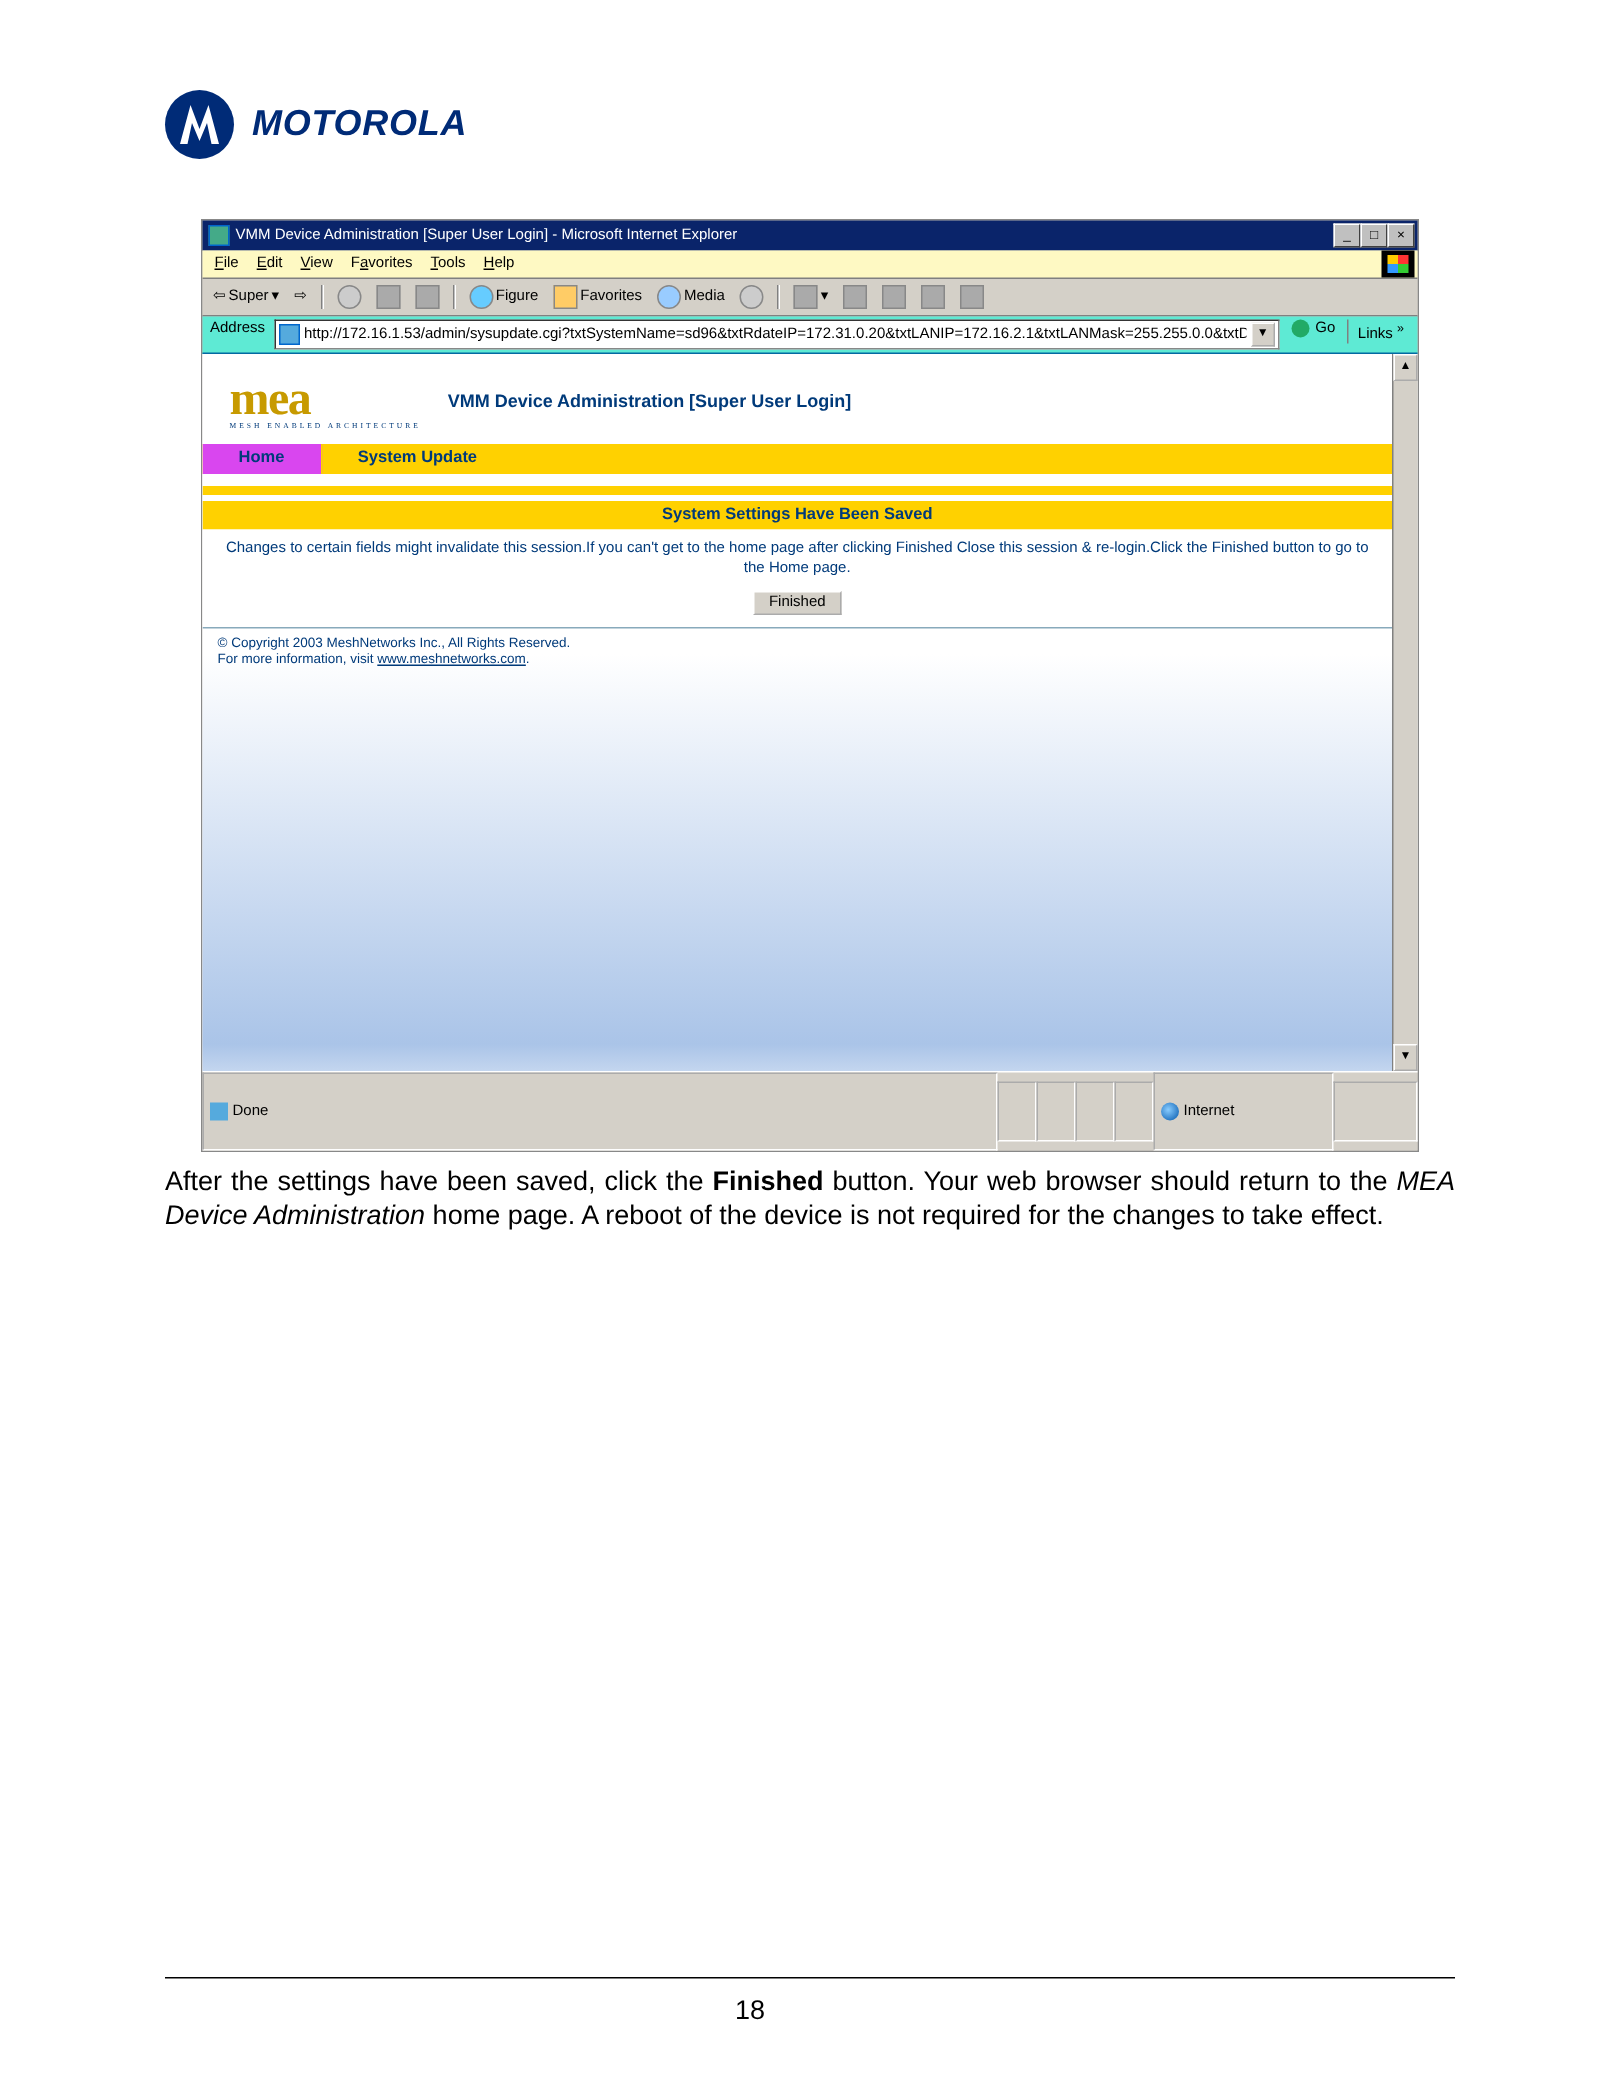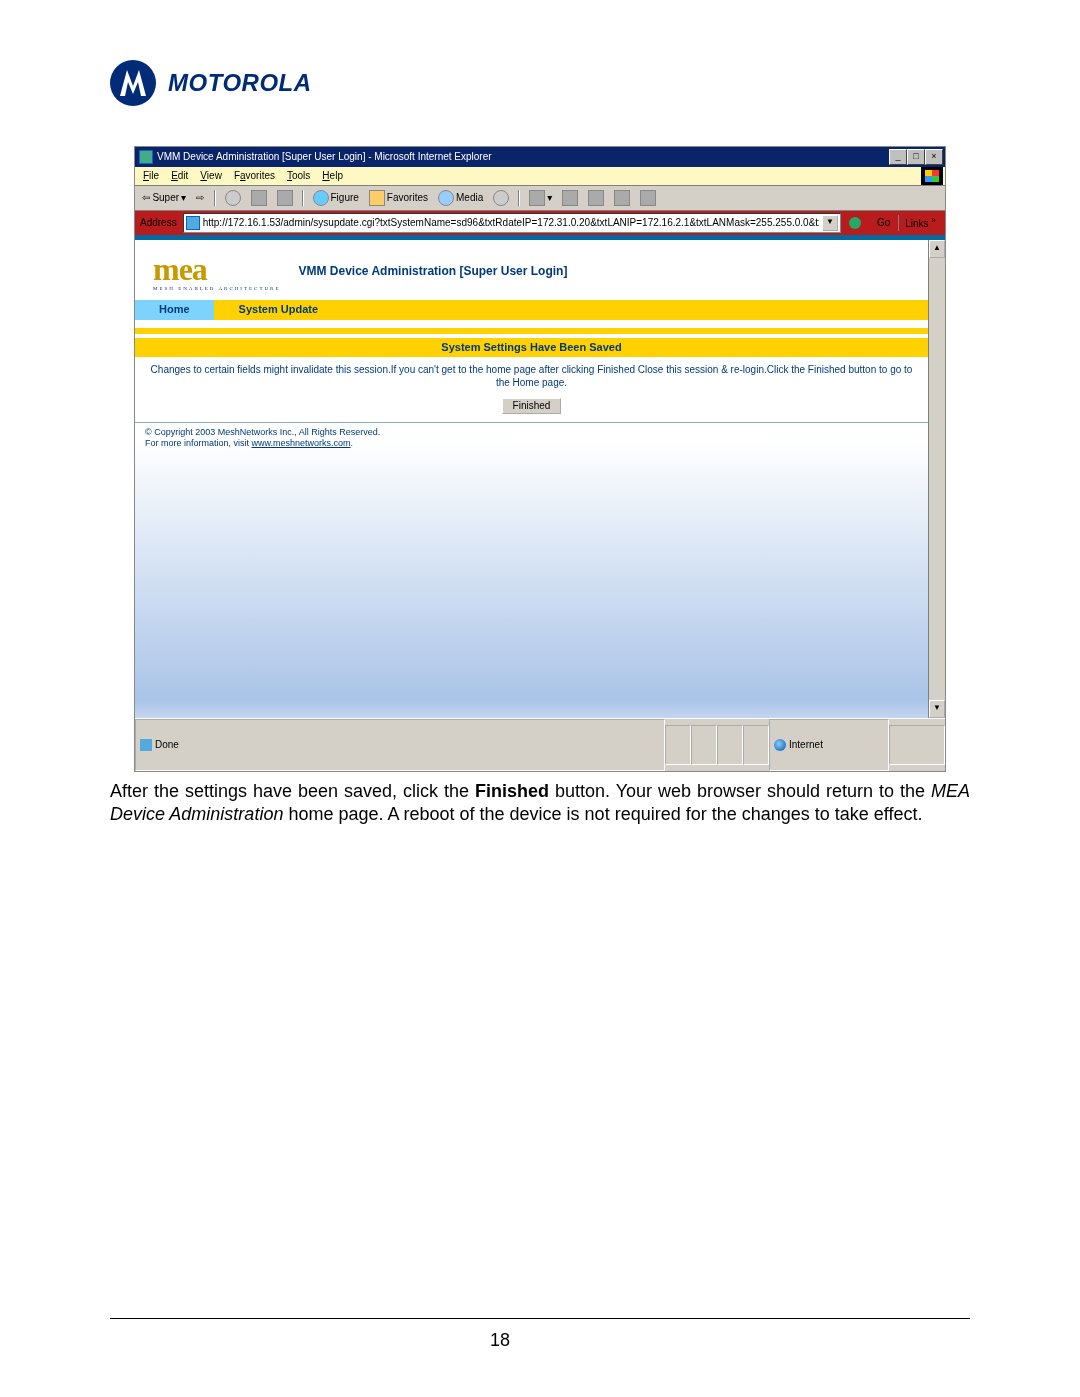--- a/index.html
+++ b/index.html
@@ -17,42 +17,42 @@
   .menubar{display:flex;justify-content:space-between;align-items:center;background:#fef9c3;padding:0 2px;border-bottom:1px solid #808080}
   .menus{display:flex}
   .menus span{padding:2px 6px}
   .menus span u{text-decoration:underline}
   .ms-flag{width:22px;height:18px;background:#000;display:flex;align-items:center;justify-content:center}
   .ms-flag .f{width:14px;height:12px;background:conic-gradient(#f33 0 25%,#3c3 0 50%,#39f 0 75%,#fc0 0 100%)}
   .toolbar{display:flex;align-items:center;gap:4px;padding:3px 4px;background:#d4d0c8;border-bottom:1px solid #808080}
   .tbtn{display:inline-flex;align-items:center;gap:2px;padding:1px 3px}
   .tbtn .ic{width:14px;height:14px;background:#aaa;border:1px solid #888;display:inline-block}
   .sep{width:1px;height:16px;background:#808080;margin:0 2px;border-right:1px solid #fff}
-  .addrbar{display:flex;align-items:center;gap:4px;padding:2px 3px;background:#b91c1c;border-bottom:5px solid #0369a1}
+  .addrbar{display:flex;align-items:flex-start;gap:4px;padding:2px 3px;background:#5eead4;border-bottom:1px solid #0369a1}
   .addr-label{padding:0 2px}
   .addrbox{flex:1;display:flex;align-items:center;background:#fff;border:1px inset #888;padding:1px 2px;gap:3px;overflow:hidden;white-space:nowrap}
   .addrbox .ic{width:12px;height:12px;background:#5ad;border:1px solid #06c;flex:0 0 12px}
   .addrbox .url{flex:1;overflow:hidden;text-overflow:clip}
   .addrbox .dd{width:14px;height:14px;background:#d4d0c8;border:1px outset #fff;text-align:center;line-height:12px;font-size:8px}
-  .go{display:inline-flex;align-items:center;gap:16px;padding:0 4px}
+  .go{display:inline-flex;align-items:center;gap:4px;padding:0 4px}
   .go .gic{width:12px;height:12px;background:#2a6;border-radius:50%}
   .links{padding:0 6px;border-left:1px solid #808080}
   .content-shell{display:flex;background:#fff}
   .content{flex:1;background:linear-gradient(#fff 0,#fff 200px,#aac4e8 460px,#fff 520px);min-height:478px;padding:0;box-sizing:border-box;position:relative;overflow:hidden}
   .vscroll{width:16px;background:#d4d0c8;border-left:1px solid #808080;display:flex;flex-direction:column}
   .vscroll .arr{height:16px;background:#d4d0c8;border:1px outset #fff;font-size:8px;text-align:center;line-height:14px}
   .vscroll .mid{flex:1}
   .header-strip{display:flex;align-items:center;gap:18px;padding:10px 18px 8px 18px}
   .mea-logo{font-family:Georgia,serif}
   .mea-logo .big{color:#c79a00;font-size:32px;font-weight:600;letter-spacing:-1px}
   .mea-logo .small{color:#003a7a;font-size:5px;letter-spacing:2px;display:block;margin-top:-2px}
   .admin-title{color:#003a7a;font-size:12px;font-weight:bold}
   .tabs{display:flex;width:100%;background:#ffd100}
   .tab{padding:3px 24px;font-size:11px}
-  .tab.home{background:#7dd3fc;color:#003a7a;font-weight:bold;border-right:1px solid #ffd100}
+  .tab.home{background:#d946ef;color:#003a7a;font-weight:bold;border-right:1px solid #ffd100}
   .tab.sys{background:#ffd100;color:#003a7a;font-weight:bold}
   .white-gap{height:8px;background:#fff}
   .thin-yellow{height:6px;background:#ffd100}
   .saved-bar{background:#ffd100;color:#003a7a;font-weight:bold;text-align:center;padding:3px 0;font-size:11px}
   .white-gap2{height:4px;background:#fff}
   .msg{background:#fff;color:#003a7a;text-align:center;padding:6px 10px;font-size:10px;line-height:1.35}
   .finbtn-wrap{text-align:center;background:#fff;padding:2px 0 8px 0}
   .finbtn{display:inline-block;background:#d4d0c8;border:1px outset #fff;padding:1px 10px;font-size:10px;font-family:Tahoma,Arial,sans-serif}
   .hr-blue{height:1px;background:#8ab;margin:0}
   .footer-area{padding:4px 10px;font-size:9px;color:#003a7a}

